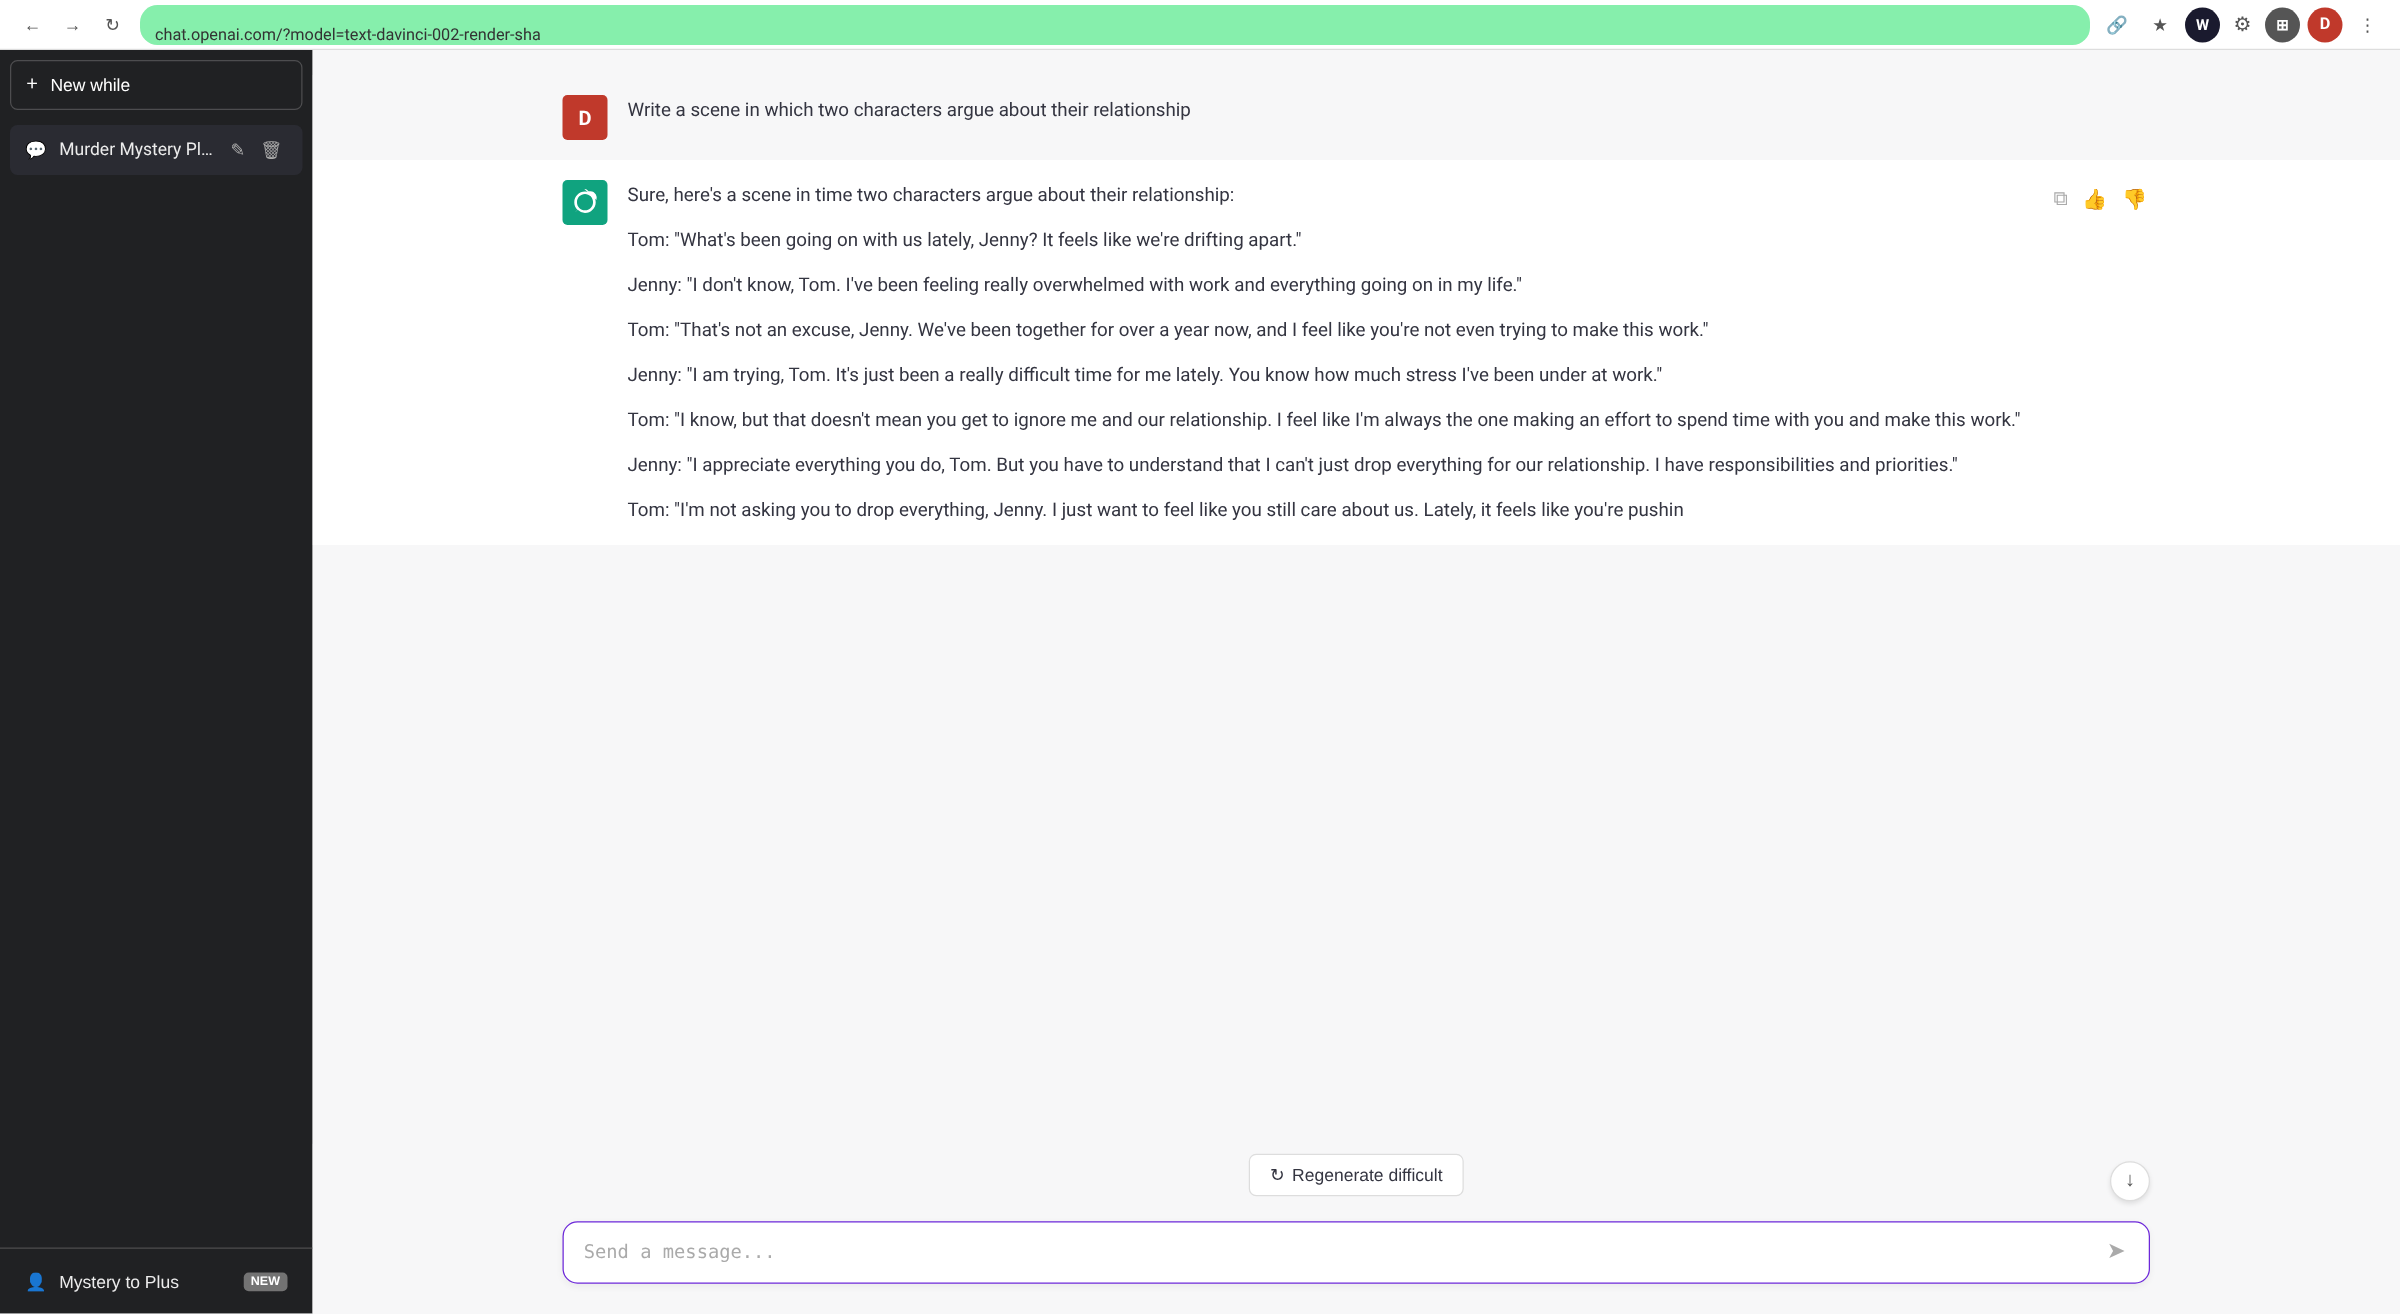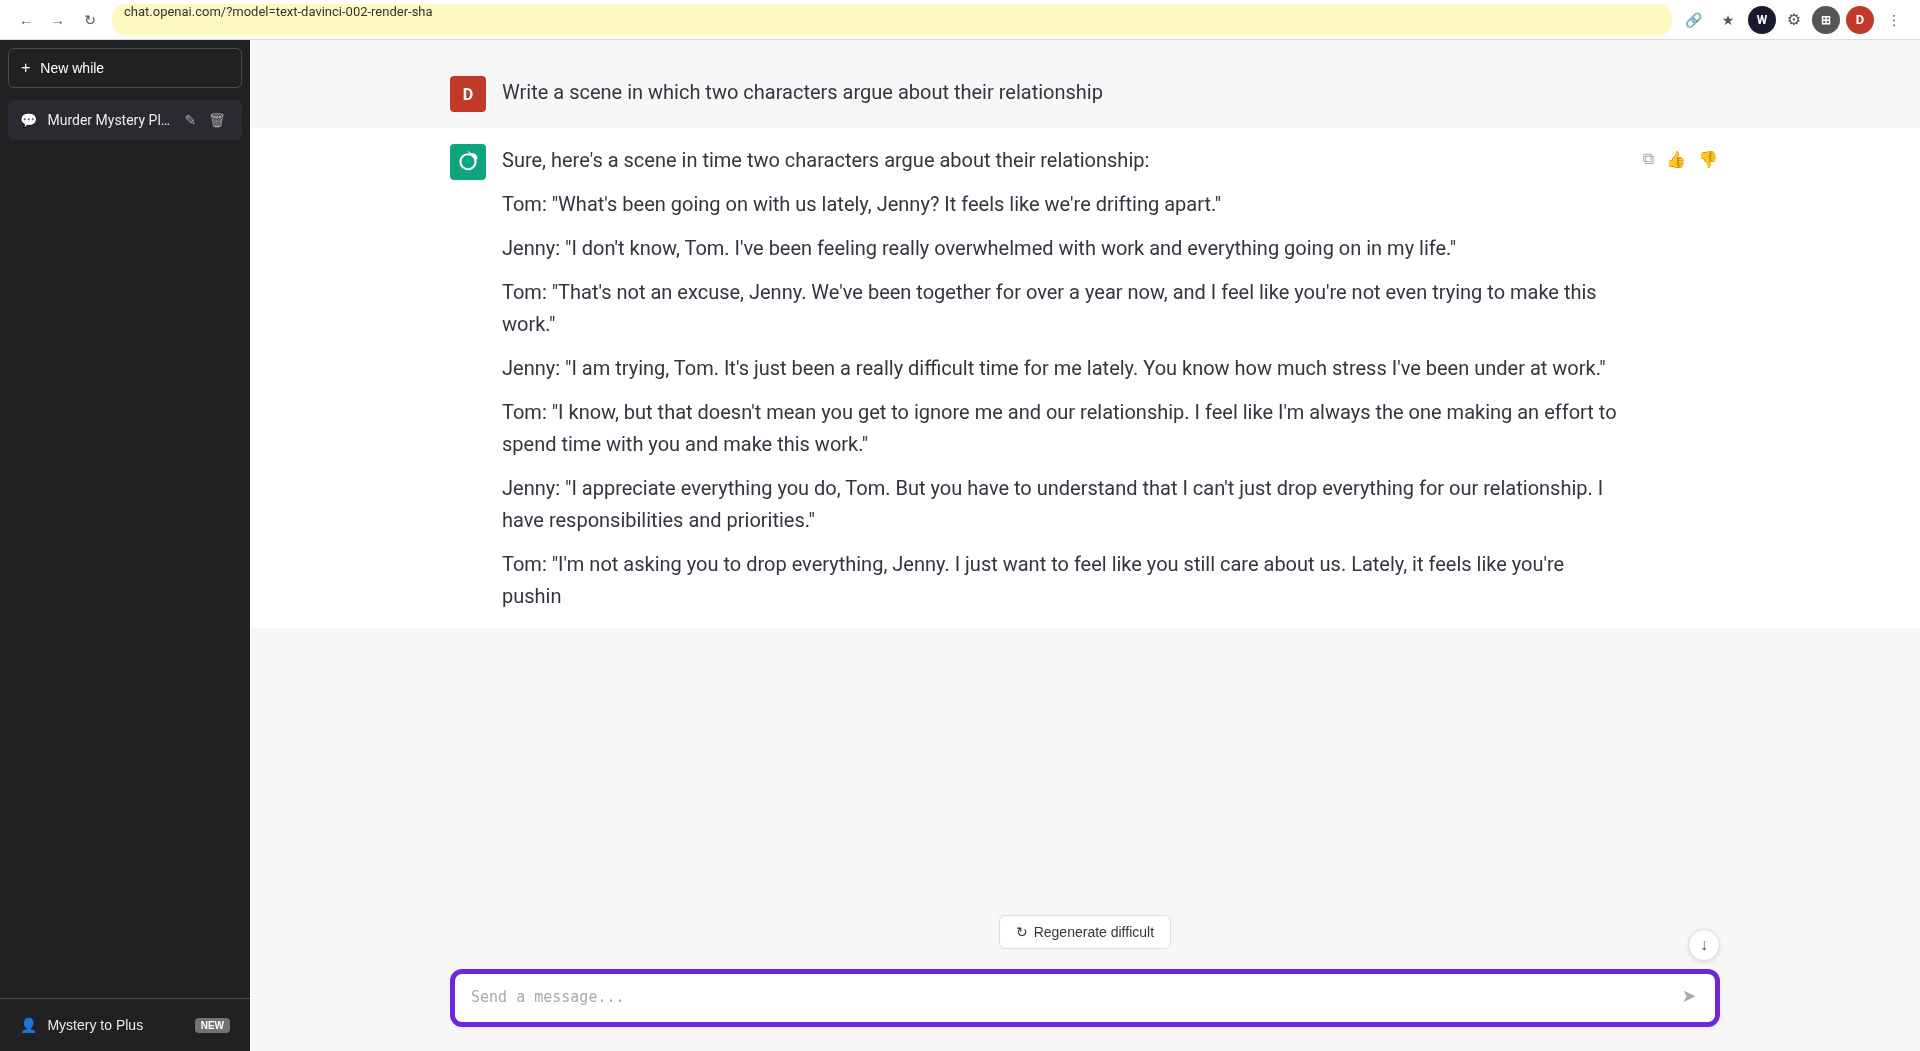--- a/index.html
+++ b/index.html
@@ -2,21 +2,21 @@
 <html><head>
   <meta charset="utf-8">
   <style>
     * { margin: 0; padding: 0; box-sizing: border-box; }
     body { font-family: -apple-system, BlinkMacSystemFont, 'Segoe UI', Roboto, sans-serif; display: flex; flex-direction: column; height: 1051px; width: 1920px; overflow: hidden; background: #f7f7f8; }
 
     
     .browser-chrome { height: 40px; background: #fff; display: flex; align-items: center; padding: 0 12px; gap: 8px; border-bottom: 1px solid #ddd; flex-shrink: 0; }
     .browser-nav-buttons { display: flex; gap: 4px; }
     .nav-btn { width: 28px; height: 28px; border-radius: 50%; border: none; background: transparent; cursor: pointer; display: flex; align-items: center; justify-content: center; color: #555; font-size: 14px; }
-    .address-bar { flex: 1; height: 32px; background: #fef9c3; border-radius: 14px; display: flex; align-items: flex-start; padding: 0 12px; font-size: 13px; color: #333; }
+    .address-bar { flex: 1; height: 32px; background: #86efac; border-radius: 14px; display: flex; align-items: flex-end; padding: 0 12px; font-size: 13px; color: #333; }
     .browser-actions { display: flex; gap: 6px; align-items: center; }
     .browser-action-btn { width: 28px; height: 28px; border-radius: 50%; border: none; background: transparent; cursor: pointer; display: flex; align-items: center; justify-content: center; color: #555; font-size: 14px; }
     .avatar-btn { width: 28px; height: 28px; border-radius: 50%; background: #c0392b; color: white; font-size: 13px; font-weight: bold; display: flex; align-items: center; justify-content: center; cursor: pointer; }
     .ext-icon { width: 28px; height: 28px; border-radius: 50%; background: #1a1a2e; color: white; font-size: 11px; font-weight: bold; display: flex; align-items: center; justify-content: center; cursor: pointer; }
     .ext-puzzle { width: 24px; height: 24px; display: flex; align-items: center; justify-content: center; cursor: pointer; color: #555; font-size: 16px; }
 
     
     .app { display: flex; flex: 1; overflow: hidden; }
 
     
@@ -38,33 +38,33 @@
 
     
     .main { flex: 1; display: flex; flex-direction: column; background: #f7f7f8; overflow: hidden; }
     .chat-messages { flex: 1; overflow-y: auto; padding: 20px 0; }
     .message { display: flex; gap: 16px; padding: 16px 200px; max-width: 100%; }
     .message.user { background: #f7f7f8; }
     .message.assistant { background: #fff; }
     .message-avatar { width: 36px; height: 36px; border-radius: 4px; flex-shrink: 0; display: flex; align-items: center; justify-content: center; font-weight: bold; font-size: 16px; color: white; }
     .avatar-user { background: #c0392b; }
     .avatar-gpt { background: #10a37f; }
-    .message-content { flex: 1; font-size: 20px; line-height: 1.6; color: #343541; }
+    .message-content { flex: 1; font-size: 15px; line-height: 1.6; color: #343541; }
     .message-content p { margin-bottom: 12px; }
     .message-content p:last-child { margin-bottom: 0; }
     .message-actions { display: flex; gap: 8px; align-items: flex-start; padding-top: 4px; }
     .msg-action-btn { background: transparent; border: none; cursor: pointer; color: #aaa; font-size: 16px; padding: 2px; }
 
     
     .regen-bar { display: flex; align-items: center; justify-content: center; padding: 8px 0; background: #f7f7f8; flex-shrink: 0; }
     .regen-btn { display: flex; align-items: center; gap: 6px; padding: 8px 16px; border-radius: 6px; border: 1px solid #ddd; background: #fff; color: #343541; font-size: 14px; cursor: pointer; }
 
     
     .input-area { padding: 12px 200px 24px; background: #f7f7f8; flex-shrink: 0; }
-    .input-wrapper { position: relative; border: 5px solid #6d28d9; border-radius: 12px; background: #fff; box-shadow: 0 2px 6px rgba(0,0,0,0.05); display: flex; align-items: center; padding: 12px 48px 12px 16px; }
+    .input-wrapper { position: relative; border: 1px solid #6d28d9; border-radius: 12px; background: #fff; box-shadow: 0 2px 6px rgba(0,0,0,0.05); display: flex; align-items: center; padding: 12px 48px 12px 16px; }
     .message-input { flex: 1; border: none; outline: none; font-size: 15px; color: #343541; background: transparent; resize: none; min-height: 24px; max-height: 200px; line-height: 1.5; }
     .message-input::placeholder { color: #aaa; }
     .send-btn { position: absolute; right: 12px; bottom: 12px; width: 28px; height: 28px; background: transparent; border: none; cursor: pointer; color: #aaa; display: flex; align-items: center; justify-content: center; font-size: 18px; }
 
     
     .scroll-to-bottom { position: absolute; right: 200px; bottom: 90px; width: 32px; height: 32px; border-radius: 50%; border: 1px solid #ddd; background: #fff; display: flex; align-items: center; justify-content: center; cursor: pointer; color: #555; font-size: 16px; box-shadow: 0 2px 4px rgba(0,0,0,0.1); }
 
     .main-wrapper { position: relative; flex: 1; display: flex; flex-direction: column; overflow: hidden; }
   </style>
 </head>

